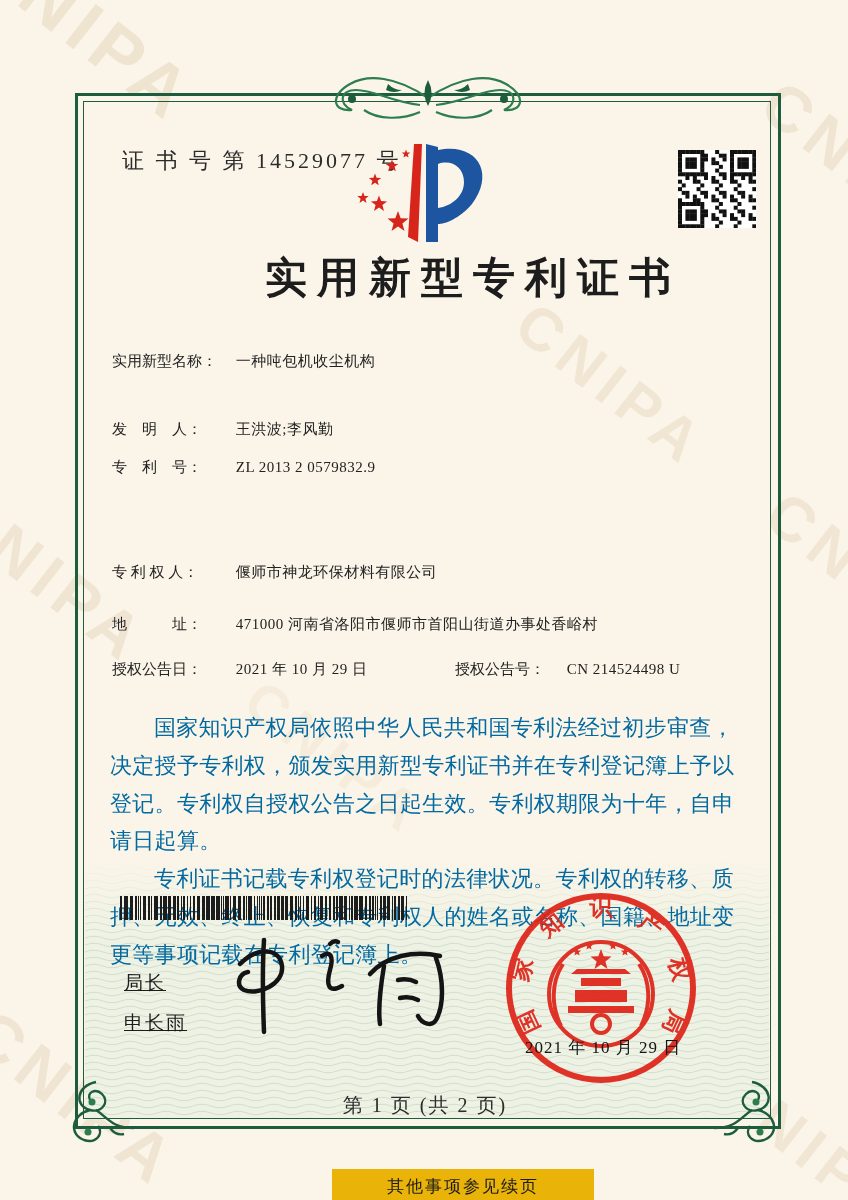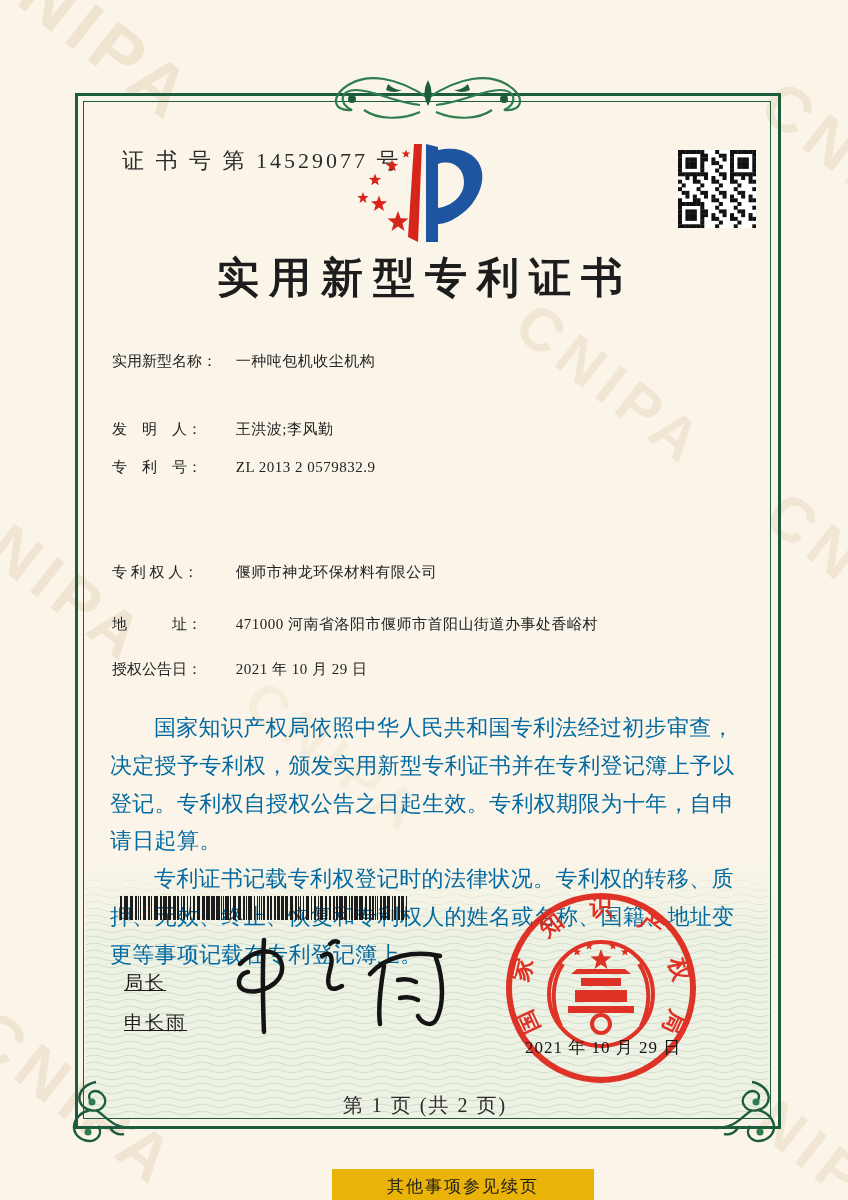--- a/index.html
+++ b/index.html
@@ -24,21 +24,21 @@
       background:linear-gradient(#fbf5e9,rgba(251,245,233,0));}
 
   .ornament{position:absolute;z-index:4;}
 
   .cert-no{position:absolute;left:110px;top:146px;font-size:22px;color:#2b2b2b;
       letter-spacing:3px;z-index:5;margin-left:12px;}
   .logo{position:absolute;left:348px;top:138px;z-index:5;}
   .qr{position:absolute;left:678px;top:150px;z-index:5;}
 
   .title{position:absolute;left:75px;top:250px;width:700px;text-align:center;
-      font-size:42px;font-weight:bold;color:#1d1d1d;letter-spacing:10px;z-index:5;}
+      font-size:42px;font-weight:bold;color:#1d1d1d;letter-spacing:10px;z-index:5;padding-left:48px;}
 
   .frow{position:absolute;left:112px;font-size:15px;color:#222;z-index:5;white-space:nowrap;}
   .flabel{display:inline-block;width:120px;color:#222;}
   .fval{letter-spacing:0.5px;}
   .grant-no{position:absolute;left:343px;}
   .grant-no .flabel{width:108px;}
 
   .paras{position:absolute;left:110px;top:694px;width:634px;font-size:22px;
       line-height:1.72;color:#0369a1;z-index:5;margin-top:15px;}
   .paras p{margin:0;text-indent:2em;letter-spacing:0.3px;}
@@ -391,20 +391,24 @@
     <span class="flabel">专 利 权 人：</span>
     <span class="fval">偃师市神龙环保材料有限公司</span>
   </div>
   <div class="frow" style="top:615px">
     <span class="flabel">地　　　址：</span>
     <span class="fval">471000 河南省洛阳市偃师市首阳山街道办事处香峪村</span>
   </div>
   <div class="frow" style="top:660px">
     <span class="flabel">授权公告日：</span>
     <span class="fval">2021 年 10 月 29 日</span>
+    <span class="grant-no">
+      <span class="flabel">授权公告号：</span>
+      <span class="fval">CN 214524498 U</span>
+    </span>
   </div>
 
   <div class="paras">
     <p>国家知识产权局依照中华人民共和国专利法经过初步审查，决定授予专利权，颁发实用新型专利证书并在专利登记簿上予以登记。专利权自授权公告之日起生效。专利权期限为十年，自申请日起算。</p>
     <p>专利证书记载专利权登记时的法律状况。专利权的转移、质押、无效、终止、恢复和专利权人的姓名或名称、国籍、地址变更等事项记载在专利登记簿上。</p>
   </div>
 
   <svg class="barcode" id="barcode-svg" width="292" height="24">
       <rect x="0" y="0" width="2" height="24" fill="#1c1c1c"></rect>
       <rect x="4" y="0" width="4" height="24" fill="#1c1c1c"></rect>

